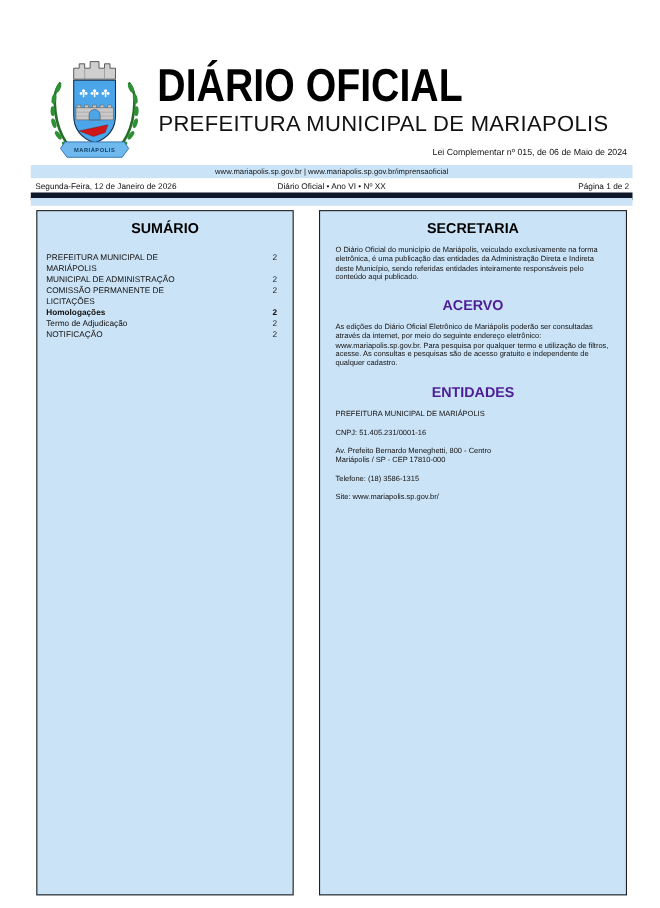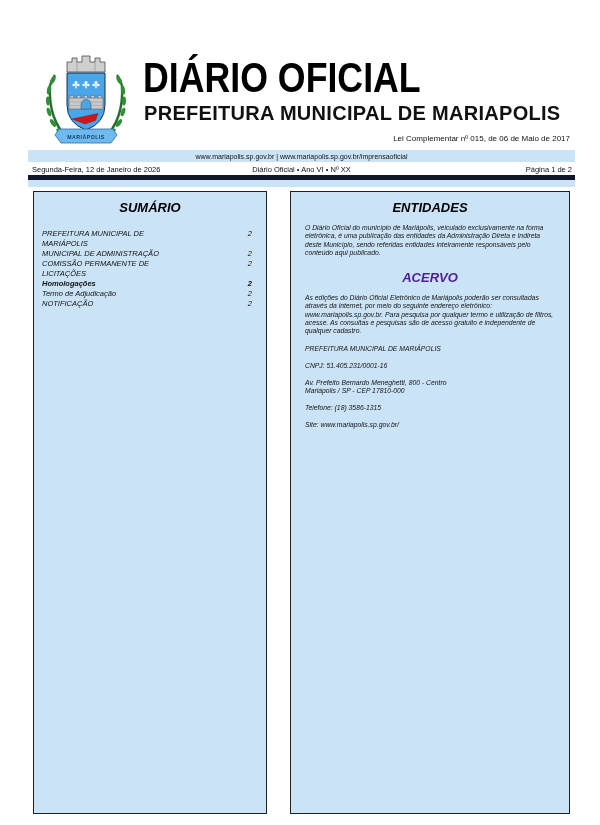--- a/index.html
+++ b/index.html
@@ -8,21 +8,21 @@
     font-family:"Liberation Sans",sans-serif;color:#1a1a1a;margin-top:44px;
   }
   
   .logo{position:absolute;left:36px;top:6px;width:100px;height:97px;}
   .titleblock{position:absolute;left:143px;top:12px;width:440px;}
   .main-title{
     margin:0;font-size:42px;font-weight:bold;line-height:44px;letter-spacing:0px;
     transform:scaleX(.85);transform-origin:left top;white-space:nowrap;color:#000;
   }
   .sub-title{
-    margin:2px 0 0 1px;font-size:20px;font-weight:bold;letter-spacing:.3px;
+    margin:2px 0 0 1px;font-size:20px;font-weight:normal;letter-spacing:.3px;
     white-space:nowrap;color:#111;
   }
   .law-line{
     position:absolute;right:30px;top:90px;font-size:8px;color:#111;
   }
   
   .bar-url{
     position:absolute;left:28px;top:106px;width:547px;height:12px;
     background:#cbe3f6;display:flex;align-items:center;justify-content:center;
     font-size:7px;color:#111;
@@ -33,21 +33,21 @@
   }
   .bar-date .left{position:absolute;left:4px;top:3px;}
   .bar-date .center{position:absolute;left:50%;top:3px;transform:translateX(-50%);}
   .bar-date .right{position:absolute;right:3px;top:3px;}
   .strip{position:absolute;left:28px;width:547px;height:7px;background:#cbe3f6;}
   .strip.top{top:136px;}
   .strip.bottom{top:784px;}
   
   .box{
     position:absolute;top:147px;background:#cbe3f6;
-    border:1.5px solid #1f1f1f;box-sizing:border-box;height:623px;font-style:italic;
+    border:1.5px solid #1f1f1f;box-sizing:border-box;height:623px;
   }
   .box-summary{left:33px;width:234px;}
   .box-expediente{left:290px;width:280px;}
   .box-title{
     margin:8px 0 0 0;text-align:center;font-size:13px;font-weight:bold;color:#000;
   }
   .sum-list{margin:14px 14px 0 8px;}
   .sum-row{
     display:flex;justify-content:space-between;align-items:flex-start;
     font-size:7.5px;line-height:10px;color:#111;
@@ -136,21 +136,21 @@
     <path d="M36,69 L62,63.5 L59.5,70.5 L49,74 Z" fill="#cf1717" stroke="#7a0f0f" stroke-width="0.4"></path>
 
     <path d="M23,79 L77,79 L81,85 L75,93 L25,93 L19,85 Z" fill="#6fb9ee" stroke="#2a6ca8" stroke-width="0.8"></path>
     <text x="50" y="88.6" text-anchor="middle" font-size="5.2" font-weight="bold" fill="#103e66" letter-spacing="0.5">MARIÁPOLIS</text>
   </svg>
 
   <div class="titleblock">
     <h1 class="main-title">DIÁRIO OFICIAL</h1>
     <div class="sub-title">PREFEITURA MUNICIPAL DE MARIAPOLIS</div>
   </div>
-  <div class="law-line">Lei Complementar nº 015, de 06 de Maio de 2017</div>
+  <div class="law-line">Lei Complementar nº 015, de 06 de Maio de 2024</div>
 
   <div class="bar-url">
     <span>www.mariapolis.sp.gov.br | www.mariapolis.sp.gov.br/imprensaoficial</span>
   </div>
   <div class="bar-date">
     <span class="left">Segunda-Feira, 12 de Janeiro de 2026</span>
     <span class="center">Diário Oficial • Ano VI • Nº XX</span>
     <span class="right">Página 1 de 2</span>
   </div>
   <div class="strip top"></div>
@@ -179,26 +179,27 @@
         <span class="pg">2</span>
       </div>
       <div class="sum-row">
         <span class="lbl">NOTIFICAÇÃO</span>
         <span class="pg">2</span>
       </div>
     </div>
   </div>
 
   <div class="box box-expediente">
-    <div class="box-title">ENTIDADES</div>
+    <div class="box-title">SECRETARIA</div>
     <p class="exp-text">O Diário Oficial do município de Mariápolis, veiculado exclusivamente na forma eletrônica, é uma publicação das entidades da Administração Direta e Indireta deste Município, sendo referidas entidades inteiramente responsáveis pelo conteúdo aqui publicado.</p>
 
     <div class="exp-head">ACERVO</div>
     <p class="exp-text">As edições do Diário Oficial Eletrônico de Mariápolis poderão ser consultadas através da internet, por meio do seguinte endereço eletrônico: www.mariapolis.sp.gov.br. Para pesquisa por qualquer termo e utilização de filtros, acesse. As consultas e pesquisas são de acesso gratuito e independente de qualquer cadastro.</p>
 
+    <div class="exp-head">ENTIDADES</div>
     <p class="ent-line">PREFEITURA MUNICIPAL DE MARIÁPOLIS</p>
     <p class="ent-line">CNPJ: 51.405.231/0001-16</p>
     <p class="ent-line"><span>Av. Prefeito Bernardo Meneghetti, 800 - Centro</span><br>
       <span>Mariápolis / SP - CEP 17810-000</span></p>
     <p class="ent-line">Telefone: (18) 3586-1315</p>
     <p class="ent-line">Site: www.mariapolis.sp.gov.br/</p>
   </div>
 
   <div class="strip bottom"></div>
   <div class="footer">

